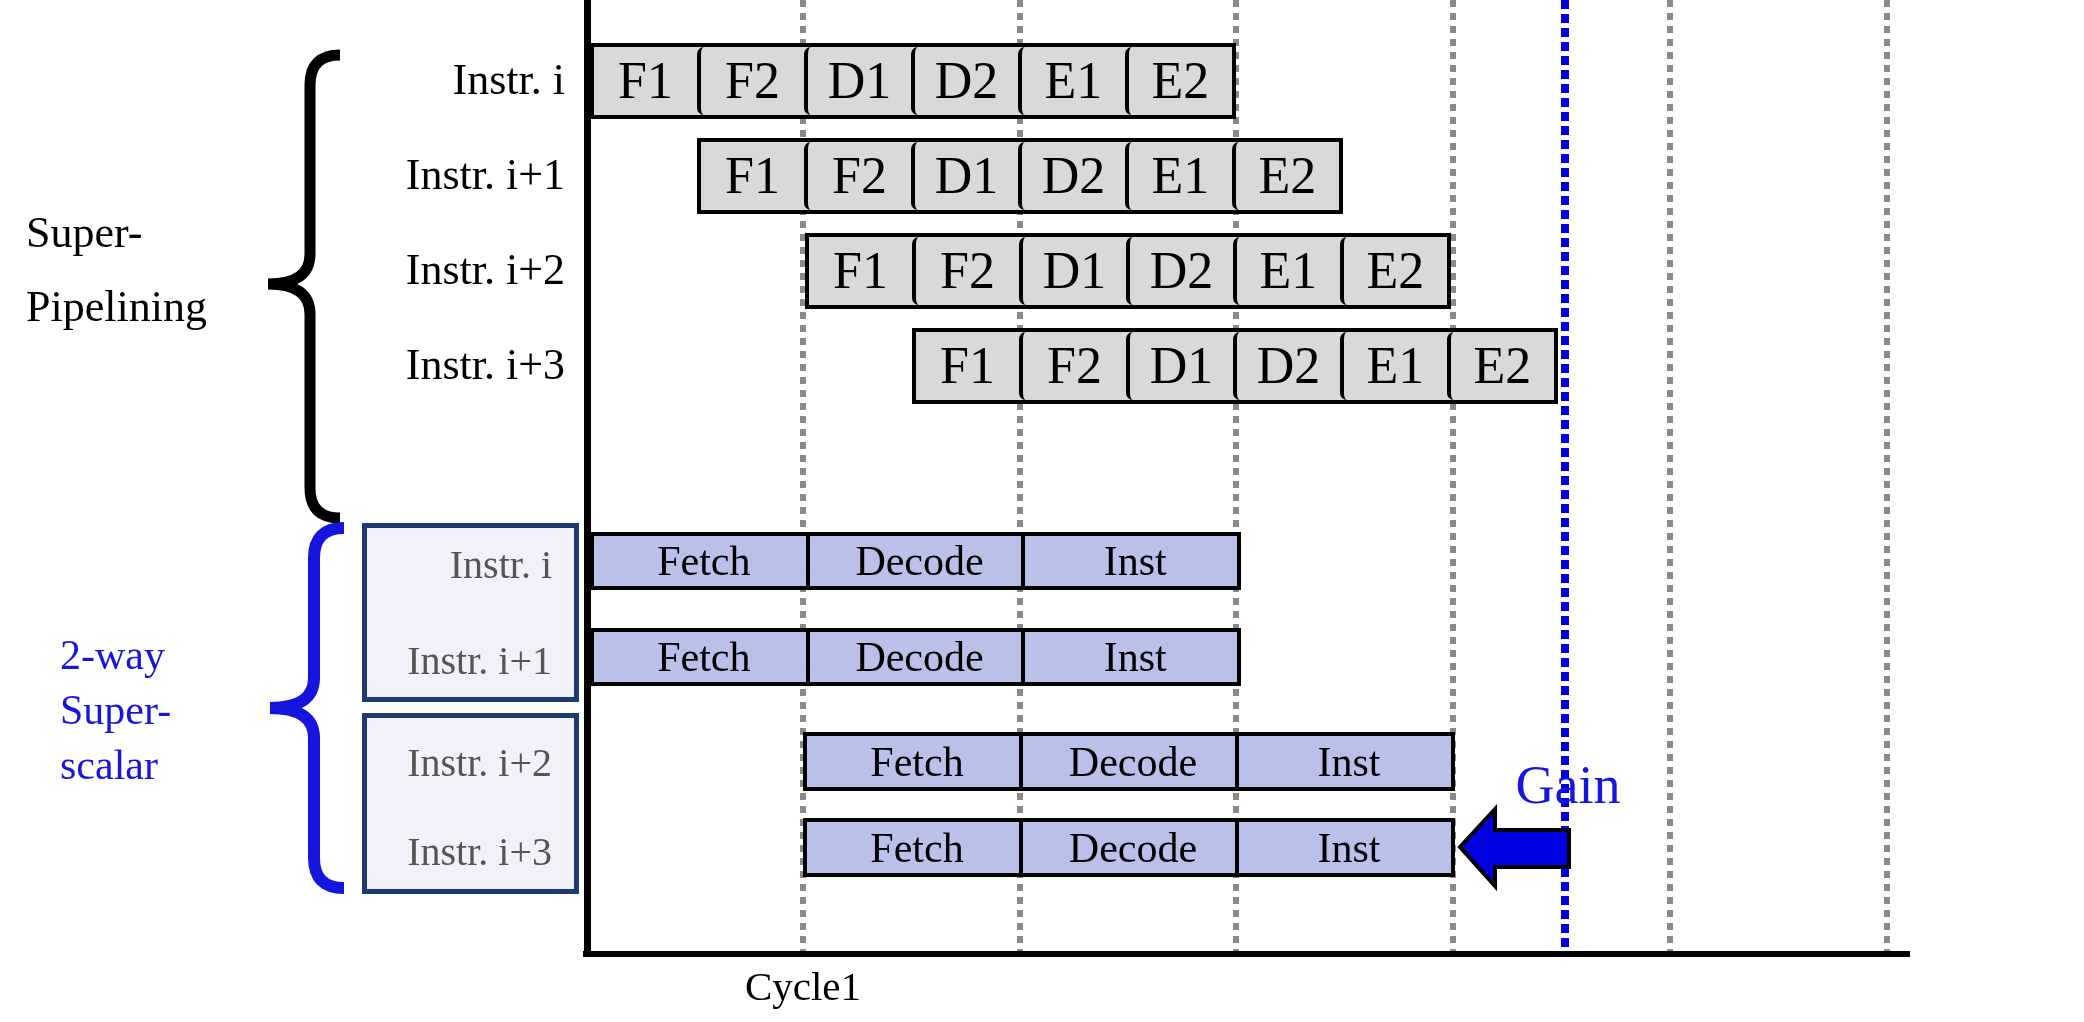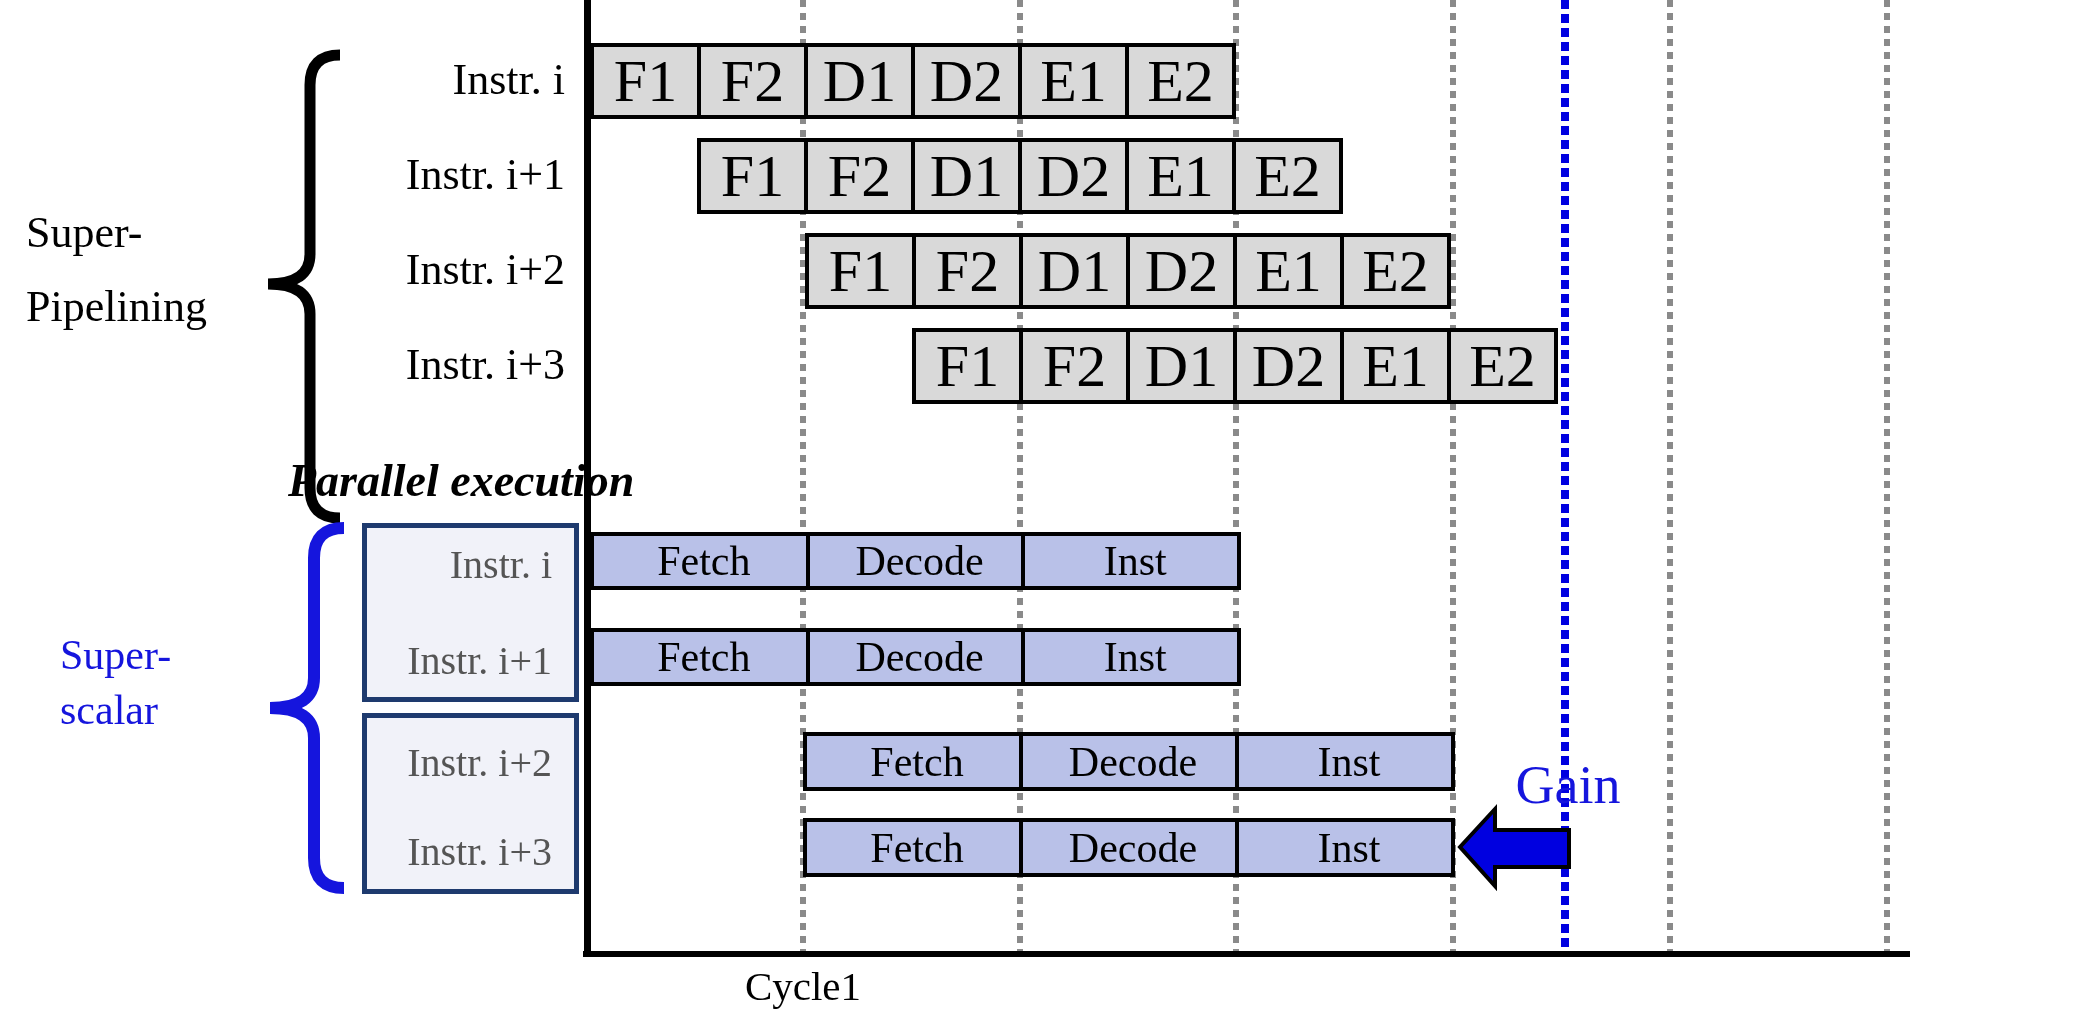--- a/index.html
+++ b/index.html
@@ -29,21 +29,21 @@
   
   .vaxis{position:absolute;left:584px;top:0;width:7px;height:957px;background:#000;}
   .haxis{position:absolute;left:583px;top:951px;width:1327px;height:6px;background:#000;}
   
   .prow{
     position:absolute;display:flex;box-sizing:border-box;height:76px;width:646px;
     border:4px solid #000;background:var(--stage-box-fill);
   }
   .prow .cell{
     flex:1;display:flex;align-items:center;justify-content:center;
-    border-left:4px solid #000;font-size:60px;line-height:1;
+    border-left:4px solid #000;font-size:52px;line-height:1;border-radius:7px;
   }
   .prow .cell:first-child{border-left:none;}
   
   .sbar{
     position:absolute;display:flex;box-sizing:border-box;height:58px;
     border:4px solid #000;background:var(--superscalar-bar-fill);
   }
   .sbar .cell{
     flex:1;display:flex;align-items:center;justify-content:center;
     border-left:4px solid #000;font-size:42px;line-height:1;padding-left:8px;
@@ -117,29 +117,29 @@
   </div>
   <div class="prow" style="left:912px;top:328px">
     <div class="cell">F1</div>
     <div class="cell">F2</div>
     <div class="cell">D1</div>
     <div class="cell">D2</div>
     <div class="cell">E1</div>
     <div class="cell">E2</div>
   </div>
 
-  <div id="parallel-note">Parallel execution</div>
 
   <div class="group-box" style="top:523px;height:179px"></div>
   <div class="group-box" style="top:713px;height:181px"></div>
 
   <svg width="95" height="380" style="left:258px;top:518px">
     <path d="M 86 10 Q 56 10 56 40 L 56 160 Q 56 190 12 190 Q 56 190 56 220 L 56 340 Q 56 370 86 370" fill="none" stroke="#1515dd" stroke-width="12"></path>
   </svg>
   <div class="brace-label" style="left:60px;top:628px;width:225px;font-size:42px;line-height:55px;color:var(--accent-blue)">
+    <div>2-way</div>
     <div>Super-</div>
     <div>scalar</div>
   </div>
 
   <div class="slabel" style="top:539px">Instr. i</div>
   <div class="slabel" style="top:635px">Instr. i+1</div>
   <div class="slabel" style="top:737px">Instr. i+2</div>
   <div class="slabel" style="top:826px">Instr. i+3</div>
 
   <div class="sbar" style="left:590px;top:532px;width:651px">

